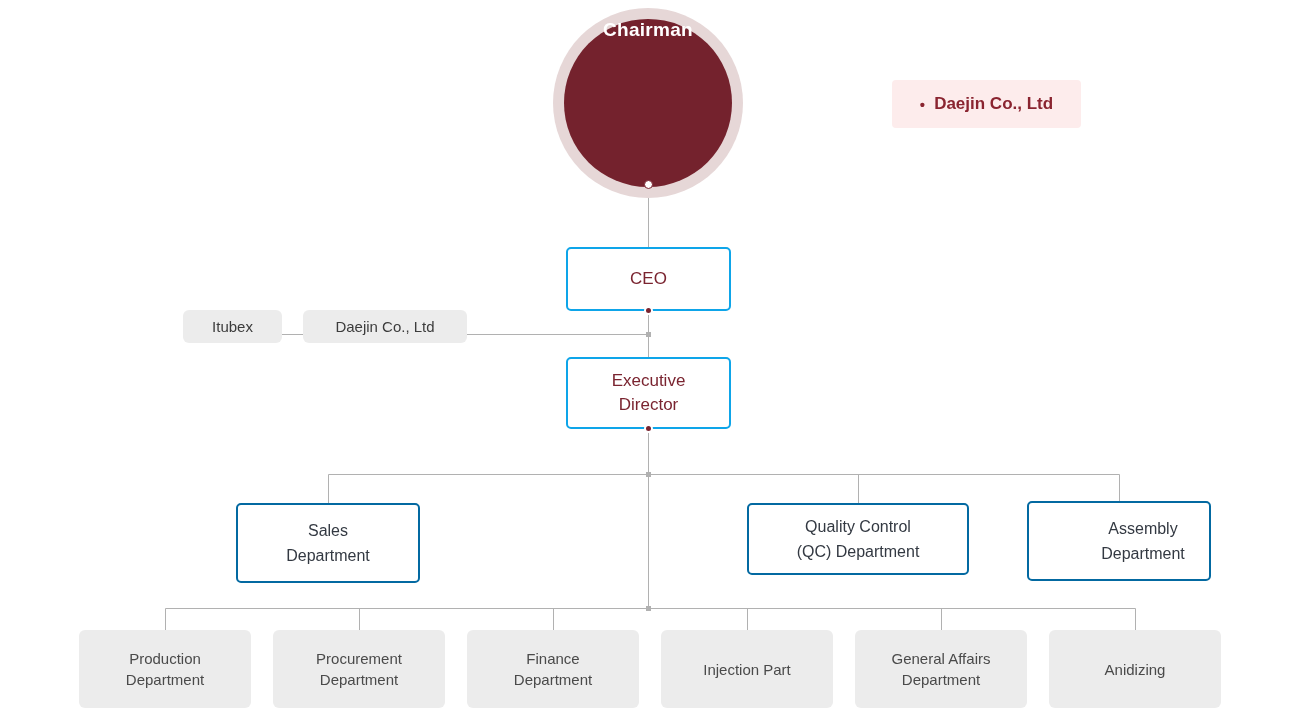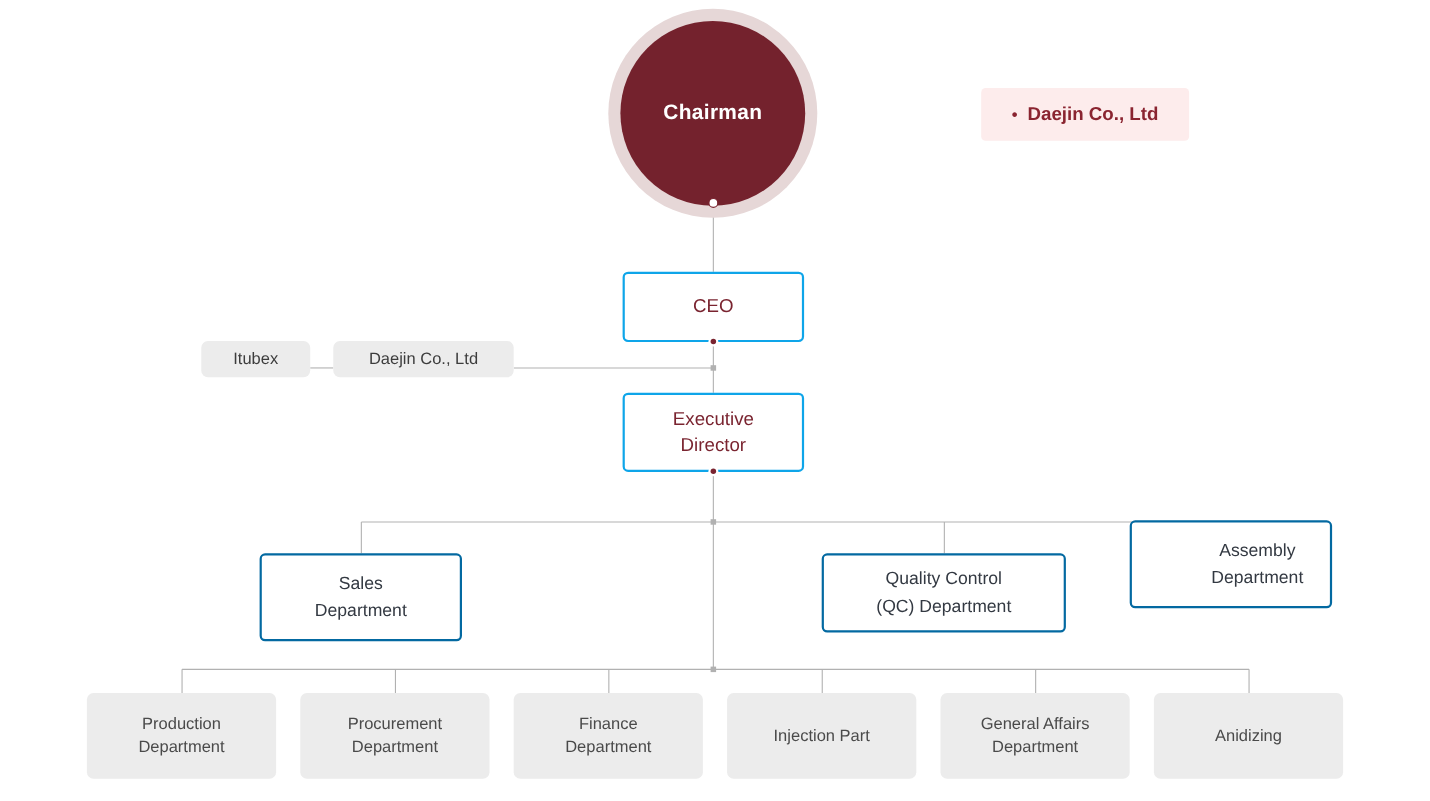--- a/index.html
+++ b/index.html
@@ -34,21 +34,21 @@
     background: #e6d7d7;
   }
   .chairman-core {
     width: 168px; height: 168px;
     border-radius: 50%;
     background: #74222d;
     color: #ffffff;
     font-size: 19px;
     font-weight: bold;
     letter-spacing: 0.3px;
-    display: flex; align-items: center; justify-content: center;
+    display: flex; justify-content: center;
   }
   
   .maroon-box {
     background: #ffffff;
     border: 2px solid #0ea5e9;
     border-radius: 5px;
     color: #7a2430;
     font-size: 17px;
     line-height: 24px;
   }
@@ -58,21 +58,21 @@
   .navy-box {
     background: #ffffff;
     border: 2px solid #0369a1;
     border-radius: 5px;
     color: #333942;
     font-size: 16px;
     line-height: 25px;
   }
   .sales-box    { left: 236px;  top: 503px; width: 184px; height: 80px; }
   .qc-box       { left: 747px;  top: 503px; width: 222px; height: 72px; }
-  .assembly-box { left: 1027px; top: 473px; width: 184px; height: 80px; padding-left: 48px; }
+  .assembly-box { left: 1027px; top: 501px; width: 184px; height: 80px; padding-left: 48px; }
   
   .gray-box {
     background: #ececec;
     border-radius: 6px;
     color: #424242;
   }
   .affiliate {
     top: 310px; height: 33px;
     font-size: 15px;
     color: #3c3c3c;

